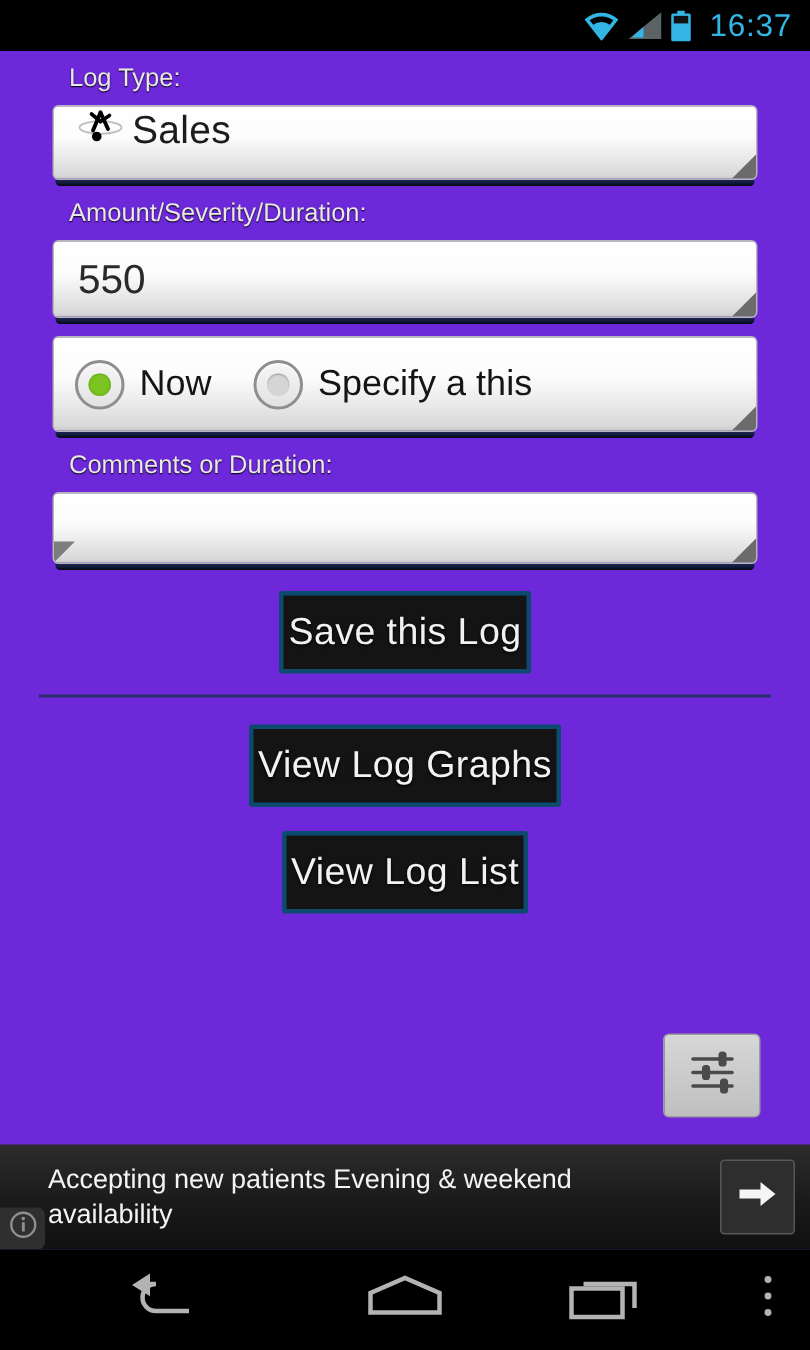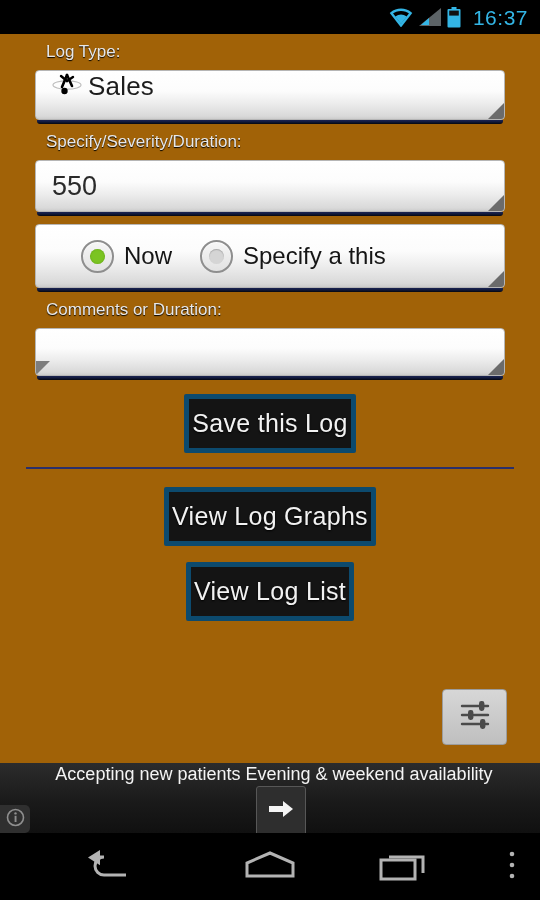--- a/index.html
+++ b/index.html
@@ -2,21 +2,21 @@
 <html><head>
 <meta charset="utf-8">
 <style>
   * { margin:0; padding:0; box-sizing:border-box; }
   html, body {
     width:540px; height:900px;
     background:#000;
     font-family:"Liberation Sans", sans-serif;
     overflow:hidden;
   }
-  .phone { position:relative; width:540px; height:900px; background:#a16207; }
+  .phone { position:relative; width:540px; height:900px; background:#6d28d9; }
 
   
   .statusbar {
     position:absolute; top:0; left:0; width:540px; height:34px;
     background:#000; display:flex; align-items:center;
     justify-content:flex-end; padding-right:12px; gap:6px;
   }
   .sb-icon { display:flex; align-items:flex-end; }
   .sb-time {
     color:#33b5e5; font-size:21px; letter-spacing:0.5px;
@@ -57,42 +57,42 @@
     border-radius:0 0 3px 3px;
   }
 
   .spinner { height:48px; display:flex; align-items:flex-start; padding:0 14px; }
   .spin-icon { width:34px; height:34px; flex:0 0 34px; margin-right:4px; }
   .spin-text { font-size:26px; color:#1c1c1c; letter-spacing:.2px; }
 
   .textfield { height:50px; display:flex; align-items:center; padding:0 16px;text-align:right; }
   .tf-value { font-size:27px; color:#2a2a2a; }
 
-  .radiorow { height:62px; display:flex; align-items:center; padding:13px 14px;margin-left:31px; }
+  .radiorow { height:62px; display:flex; align-items:center; padding:13px 14px; }
   .radio-opt { display:flex; align-items:center; }
   .radio-opt + .radio-opt { margin-left:28px; }
   .radio {
     width:33px; height:33px; border-radius:50%;
     background:linear-gradient(to bottom,#f6f6f6,#e2e2e2);
     border:2px solid #8e8e8e;
     display:flex; align-items:center; justify-content:center;
     box-shadow:0 1px 1px rgba(255,255,255,.8) inset;
   }
   .radio .dot { width:15px; height:15px; border-radius:50%; }
   .radio.on  .dot { background:#7bc422; box-shadow:0 0 2px #5d9a13 inset; }
   .radio.off .dot { background:#d5d5d5; box-shadow:0 1px 1px #aaa inset; }
   .radio-label { font-size:24px; color:#151515; margin-left:10px; }
 
   .commentfield { height:46px; }
 
   
   .btnrow { display:flex; justify-content:center; }
   .btn {
     background:#141414; color:#f2f2f2;
-    border:5px solid #0c4a6e;
+    border:3px solid #0c4a6e;
     font-size:25px; letter-spacing:.3px;
     padding:10px 3px; border-radius:2px;
     text-shadow:0 1px 2px #000;
   }
   .divider-blue {
     height:2px; margin:14px 26px 0 26px;
     background:#2a2f6b;
   }
 
   
@@ -101,21 +101,21 @@
     width:65px; height:56px; border-radius:4px;
     background:linear-gradient(to bottom,#d7d7d7,#bfbfbf);
     border:1px solid #9c9c9c;
     display:flex; align-items:center; justify-content:center;
   }
 
   
   .ad {
     position:absolute; left:0; top:763px; width:540px; height:70px;
     background:linear-gradient(to bottom,#2c2c2c 0%,#1a1a1a 55%,#101010 100%);
-    display:flex; align-items:center; padding:0 10px 0 32px;flex-direction:column;
+    display:flex; align-items:center; padding:0 10px 0 32px;
   }
   .ad-text {
     flex:1; color:#f4f4f4; font-size:18px; line-height:1.3;
     padding-right:14px;
   }
   .ad-arrow-btn {
     width:50px; height:50px; flex:0 0 50px;
     background:#2e2e2e; border:1px solid #575757; border-radius:3px;
     display:flex; align-items:center; justify-content:center;
   }
@@ -178,21 +178,21 @@
               </svg>
             </span>
             <span class="spin-text">Sales</span>
           </div>
         </div>
         <div class="underglow"></div>
       </div>
     </div>
 
     <div class="field-group">
-      <div class="field-label">Specify/Severity/Duration:</div>
+      <div class="field-label">Amount/Severity/Duration:</div>
       <div class="ctrl-wrap">
         <div class="ctrl">
           <div class="textfield">
             <span class="tf-value">550</span>
           </div>
         </div>
         <div class="underglow"></div>
       </div>
     </div>
 

